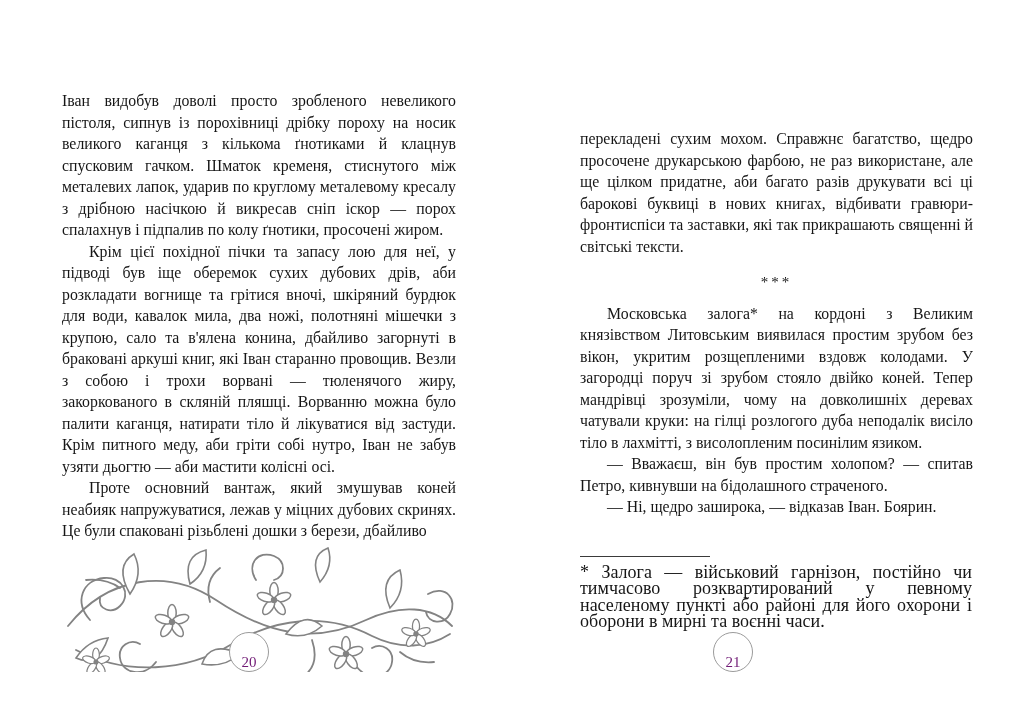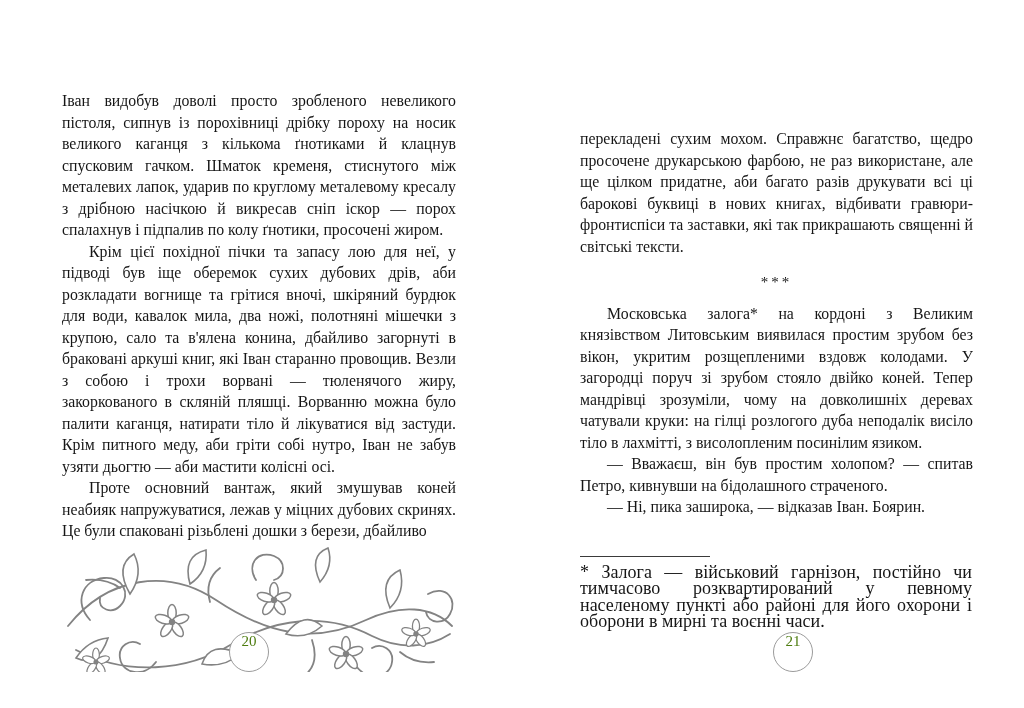--- a/index.html
+++ b/index.html
@@ -50,28 +50,28 @@
     height: 150px;
   }
   .pagenum {
     position: absolute;
     width: 38px;
     height: 38px;
     border: 1px solid #9b9b9b;
     border-radius: 50%;
     background: #ffffff;
     display: flex;
-    align-items: flex-start;
+    align-items: flex-end;
     justify-content: center;
     font-size: 15px;
-    color: #4d7c0f;
+    color: #701a75;
     z-index: 3;
   }
   .pagenum-left  { left: 229px; top: 632px; }
-  .pagenum-right { left: 773px; top: 632px; }
+  .pagenum-right { left: 713px; top: 632px; }
   .footnote-rule {
     position: absolute;
     left: 580px;
     top: 556px;
     width: 130px;
     height: 0;
     border-top: 1px solid #3a3a3a;
   }
   .footnote {
     position: absolute;
@@ -141,21 +141,21 @@
 
   <div class="pagenum pagenum-left">
     <span>20</span>
   </div>
 
   <div class="column col-right" lang="uk">
     <p class="para flush">перекладені сухим мохом. Справжнє багатство, щедро просочене друкарською фарбою, не раз використане, але ще цілком придатне, аби багато разів друкувати всі ці барокові буквиці в нових книгах, відбивати гравюри-фронтиспіси та заставки, які так прикрашають священні й світські тексти.</p>
     <p class="separator">***</p>
     <p class="para">Московська залога* на кордоні з Великим князівством Литовським виявилася простим зрубом без вікон, укритим розщепленими вздовж колодами. У загородці поруч зі зрубом стояло двійко коней. Тепер мандрівці зрозуміли, чому на довколишніх деревах чатували круки: на гілці розлогого дуба неподалік висіло тіло в лахмітті, з висолопленим посинілим язиком.</p>
     <p class="para">— Вважаєш, він був простим холопом? — спитав Петро, кивнувши на бідолашного страченого.</p>
-    <p class="para">— Ні, пика заширока, — відказав Іван. Боярин.</p>
+    <p class="para">— Ні, щедро заширока, — відказав Іван. Боярин.</p>
   </div>
 
   <div class="footnote-rule"></div>
   <div class="footnote" lang="uk">* Залога — військовий гарнізон, постійно чи тимчасово розквартирований у певному населеному пункті або районі для його охорони і оборони в мирні та воєнні часи.</div>
 
   <div class="pagenum pagenum-right">
     <span>21</span>
   </div>
 
 </div>

